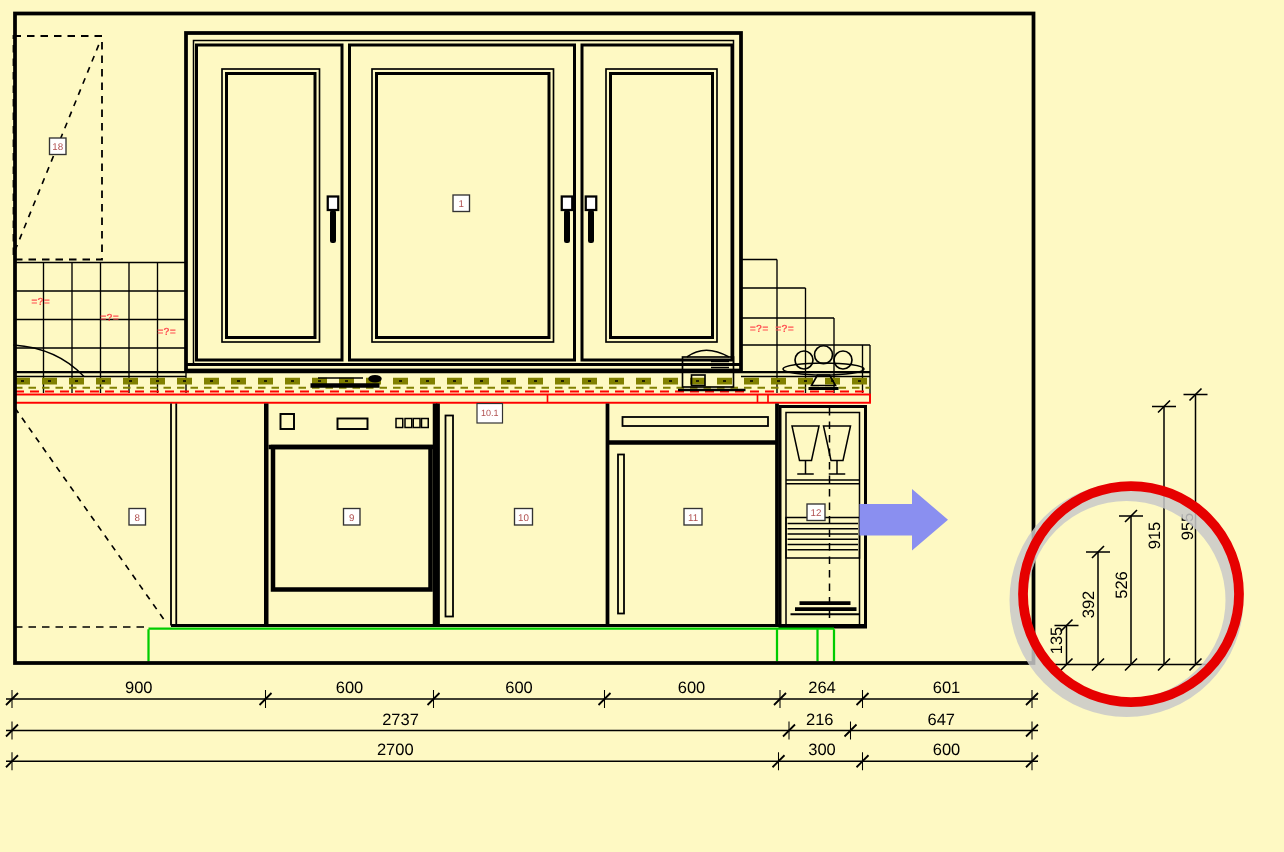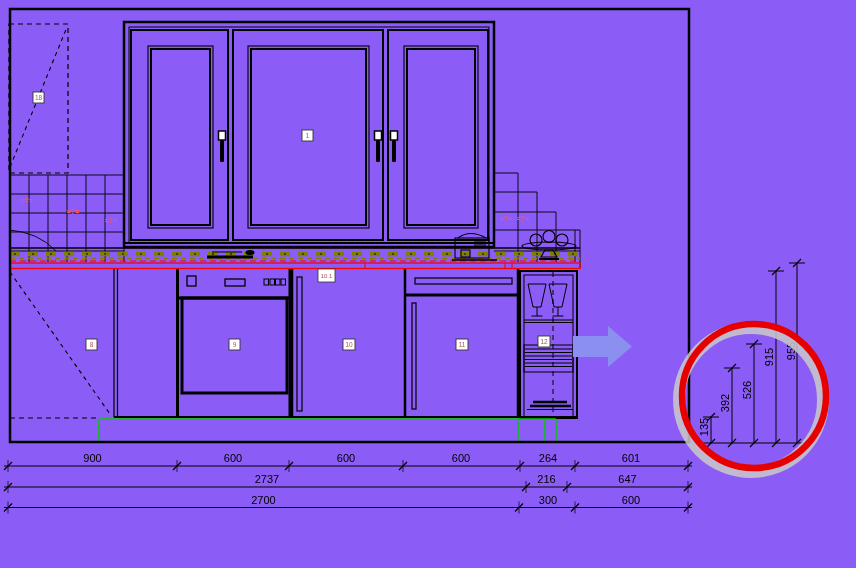--- a/index.html
+++ b/index.html
@@ -1,16 +1,16 @@
 <!DOCTYPE html>
 <html><head>
 <meta charset="utf-8">
 <style>
   html,body{margin:0;padding:0;background:#ffffff;}
-  #stage{position:relative;width:856px;height:568px;background:#8b5cf6;overflow:hidden;}
+  #stage{position:relative;width:856px;height:568px;background:#fef9c3;overflow:hidden;}
   svg{display:block;}
   text{font-family:"Liberation Sans","DejaVu Sans",sans-serif;}
   .dimtxt{font-size:11px;fill:#000;}
   .lbltxt{font-size:6.5px;fill:#b05050;}
   .lblsub{font-size:6px;fill:#b05050;}
   .marktxt{font-size:7px;font-weight:bold;}
 </style>
 </head>
 <body>
 

